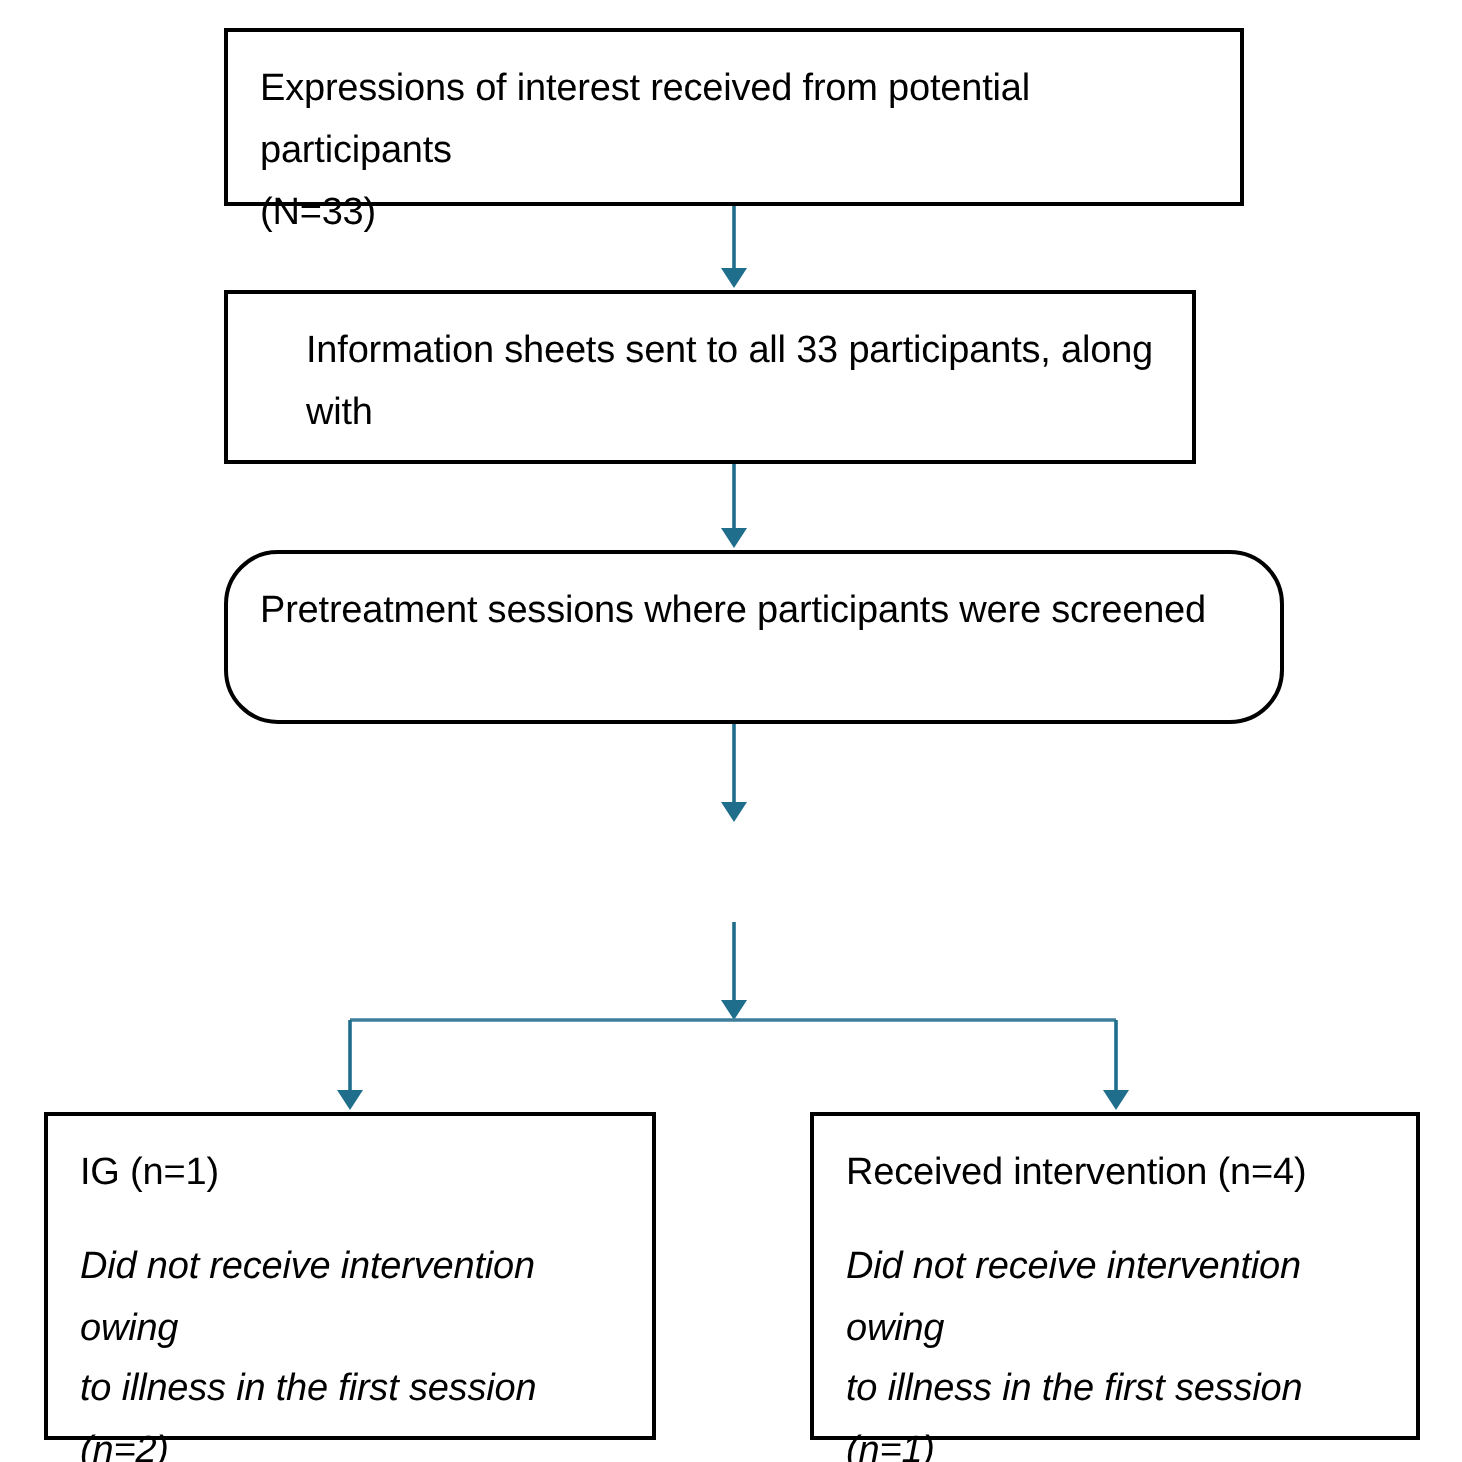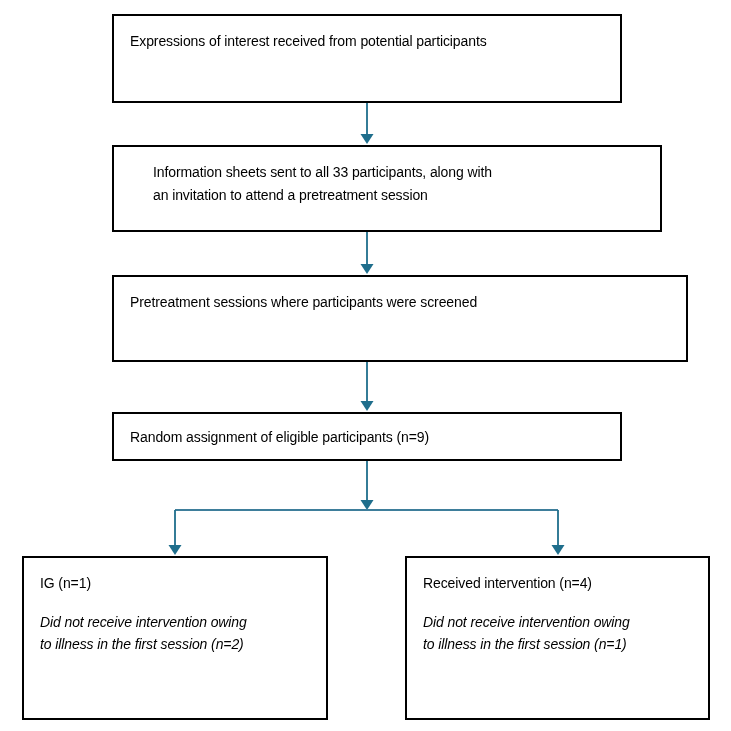--- a/index.html
+++ b/index.html
@@ -21,38 +21,38 @@
   .node-box {
     position: absolute;
     box-sizing: border-box;
     background: #ffffff;
     border: 2px solid #000000;
     padding: 14px 16px 10px 16px;
     z-index: 2;
   }
   .node-text {
     font-family: "Liberation Sans", sans-serif;
-    font-size: 14px;
+    font-size: 19px;
     line-height: 1.62;
     color: #000000;
     letter-spacing: -0.1px;
     white-space: pre-wrap;
   }
   .node-text.stacked {
     margin: 0 0 16px 0;
   }
   .node-text.stacked:last-child {
     margin-bottom: 0;
     font-style: italic;
   }
 
   
   #box-expressions   { left: 112px; top: 14px;  width: 510px; height: 89px; }
-  #box-info-sheets   { left: 112px; top: 145px; width: 550px; height: 87px; padding-left: 39px; }
-  #box-pretreatment  { left: 112px; top: 275px; width: 576px; height: 87px; }
+  #box-info-sheets   { left: 112px; top: 145px; width: 486px; height: 87px; padding-left: 39px; }
+  #box-pretreatment  { left: 112px; top: 275px; width: 530px; height: 87px; border-radius: 27px; }
   #box-randomisation { left: 112px; top: 412px; width: 510px; height: 49px;
                        padding-top: 12px; }
   #box-ig            { left: 22px;  top: 556px; width: 306px; height: 164px; }
   #box-wcg           { left: 405px; top: 556px; width: 305px; height: 164px; }
 
   
   .connector-svg {
     position: absolute;
     left: 0;
     top: 0;
@@ -91,34 +91,31 @@
 
     <path d="M175,510 L175,547" stroke="#1F6E8C" stroke-width="1.8" fill="none"></path>
     <path d="M168.5,545 L181.5,545 L175,555 z" fill="#1F6E8C"></path>
 
     <path d="M558,510 L558,547" stroke="#1F6E8C" stroke-width="1.8" fill="none"></path>
     <path d="M551.5,545 L564.5,545 L558,555 z" fill="#1F6E8C"></path>
   </svg>
 
   <div class="node-box" id="box-expressions">
     <div class="node-text">Expressions of interest received from potential participants</div>
+    <div class="node-text">(N=33)</div>
   </div>
 
   <div class="node-box" id="box-info-sheets">
     <div class="node-text">Information sheets sent to all 33 participants, along with</div>
-    <div class="node-text">an invitation to attend a pretreatment session</div>
   </div>
 
   <div class="node-box" id="box-pretreatment">
     <div class="node-text">Pretreatment sessions where participants were screened</div>
   </div>
 
-  <div class="node-box" id="box-randomisation">
-    <div class="node-text">Random assignment of eligible participants (n=9)</div>
-  </div>
 
   <div class="node-box" id="box-ig">
     <div class="node-text stacked">IG (n=1)</div>
     <div class="node-text stacked">Did not receive intervention owing
 to illness in the first session (n=2)</div>
   </div>
 
   <div class="node-box" id="box-wcg">
     <div class="node-text stacked">Received intervention (n=4)</div>
     <div class="node-text stacked">Did not receive intervention owing

